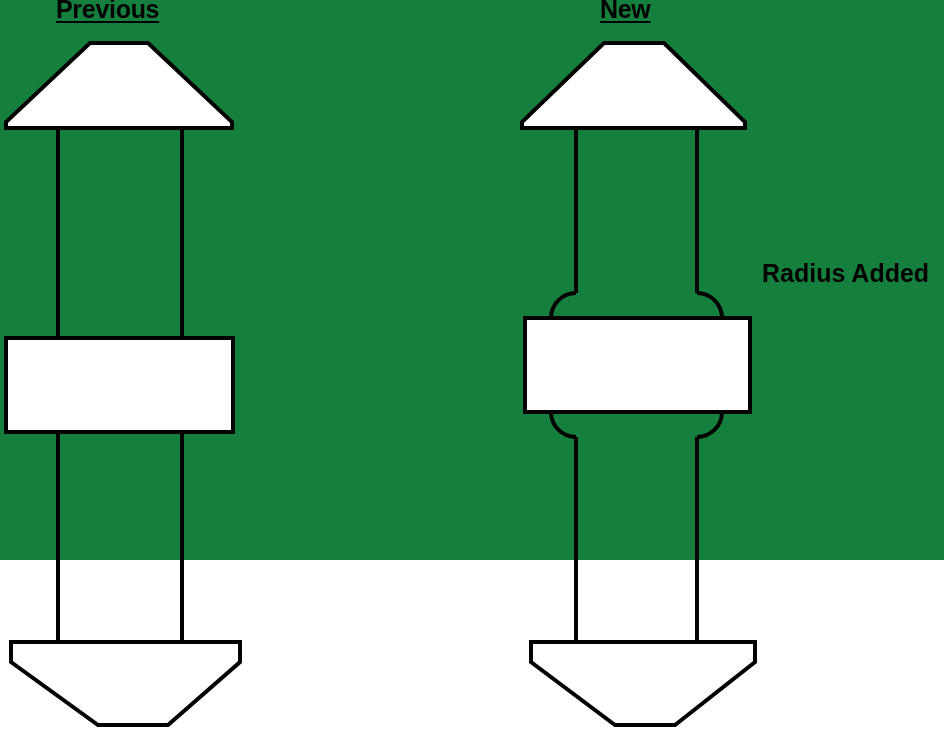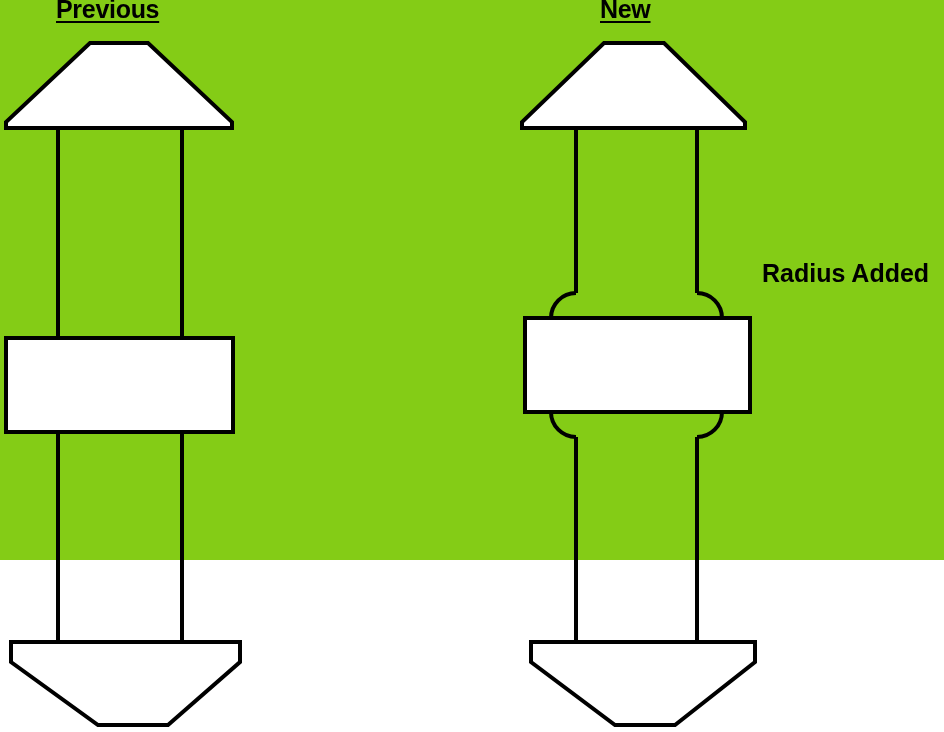--- a/index.html
+++ b/index.html
@@ -11,21 +11,21 @@
     width: 944px;
     height: 732px;
     font-family: "Liberation Sans", sans-serif;
     color: #000000;
     overflow: hidden;
   }
   #canvas {
     position: relative;
     width: 944px;
     height: 560px;
-    background: #84cc16;
+    background: #15803d;
   }
   #drawing {
     position: absolute;
     left: 0;
     top: 0;
     width: 944px;
     height: 732px;
     display: block;
   }
   .label-text {

